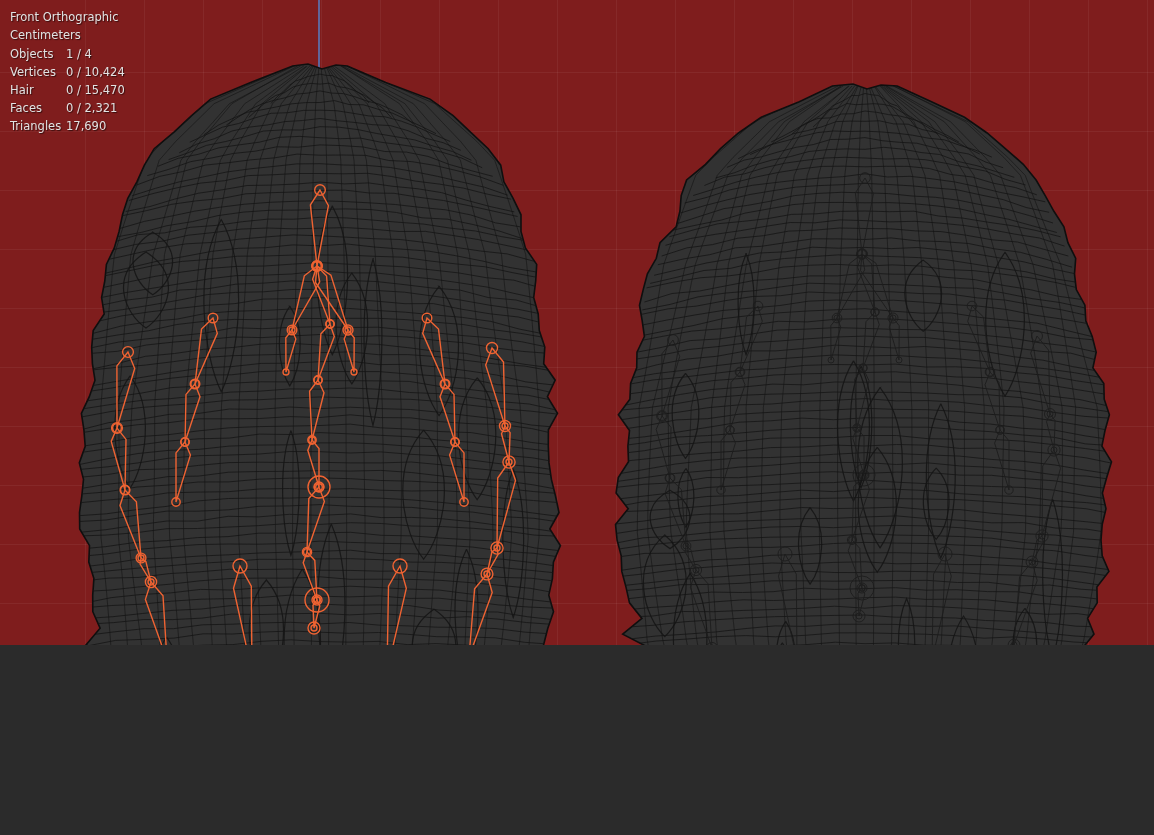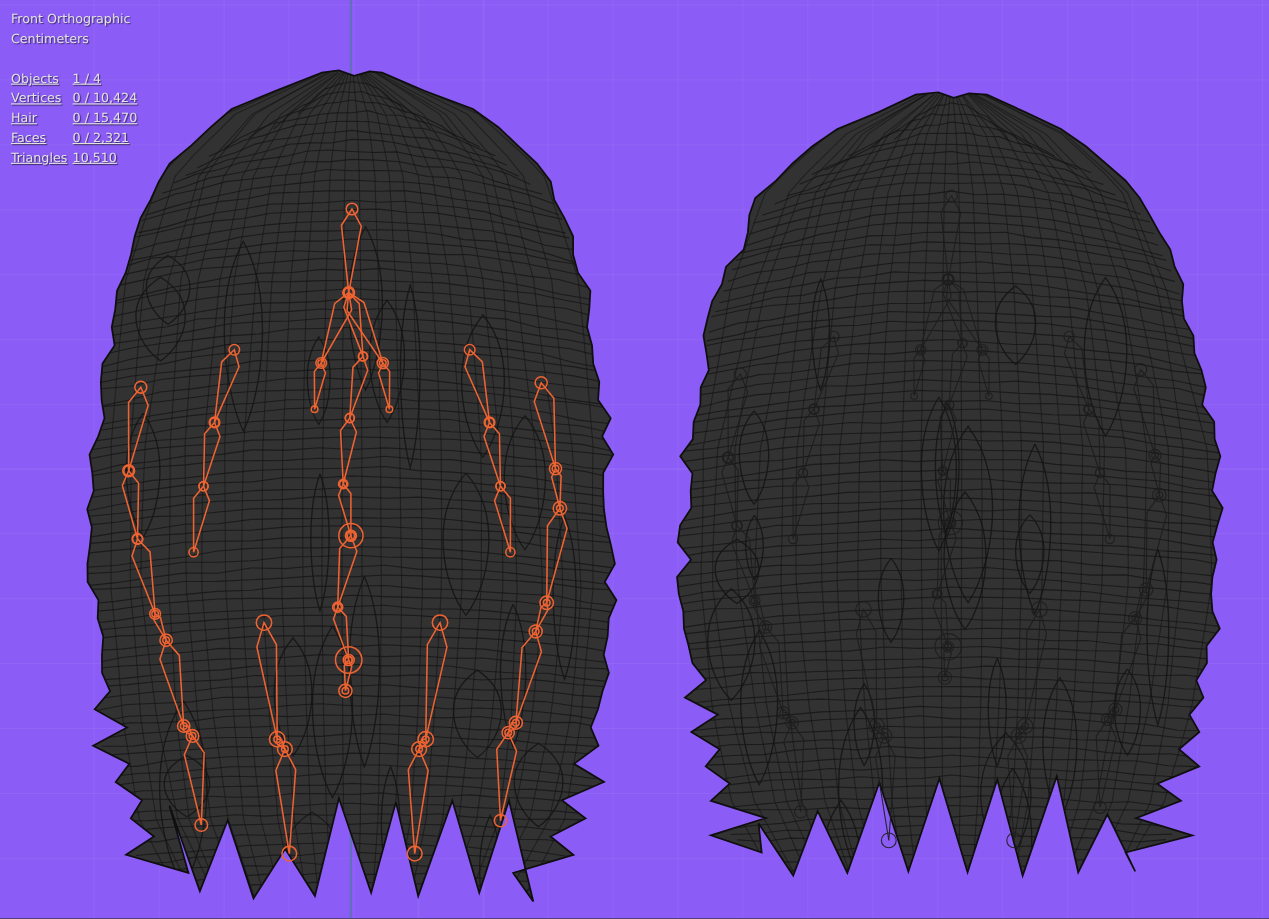--- a/index.html
+++ b/index.html
@@ -1,18 +1,18 @@
 <!DOCTYPE html>
 <html><head>
 <meta charset="utf-8">
 <style>
   html,body{margin:0;padding:0;background:#2b2b2b;}
   #viewport{
-    position:relative;width:1154px;height:835px;overflow:hidden;
-    background:#8b5cf6;
+    position:relative;width:1154px;height:645px;overflow:hidden;
+    background:#7f1d1d;
     font-family:"DejaVu Sans","Liberation Sans",sans-serif;
   }
   .grid-layer{
     position:absolute;inset:0;
     background-image:
       repeating-linear-gradient(to right, transparent 0px, transparent 58px, rgba(255,255,255,0.055) 58px, rgba(255,255,255,0.055) 59px),
       repeating-linear-gradient(to bottom, transparent 0px, transparent 58px, rgba(255,255,255,0.055) 58px, rgba(255,255,255,0.055) 59px);
     background-position:27px 14px;
   }
   .axis-z{
@@ -20,21 +20,21 @@
     opacity:0.85;
   }
   #scene{position:absolute;top:0;left:0;}
   .overlay{
     position:absolute;top:8px;left:10px;
     color:#e2e2e2;font-size:11.5px;line-height:18px;
     text-shadow:1px 1px 1px rgba(0,0,0,0.55);
     user-select:none;
   }
   .vline{white-space:nowrap;}
-  .stats{margin-top:18px;text-decoration:underline;}
+  .stats{margin-top:1px;}
   .srow{display:flex;}
   .slabel{width:56px;}
   .svalue{white-space:nowrap;text-align:center;}
 </style>
 </head>
 <body>
 
 <div id="viewport">
   <div class="grid-layer"></div>
   <div class="axis-z" style="background: rgb(91, 114, 176);"></div>
@@ -575,17 +575,17 @@
       <div class="srow">
         <span class="slabel">Hair</span>
         <span class="svalue">0 / 15,470</span>
       </div>
       <div class="srow">
         <span class="slabel">Faces</span>
         <span class="svalue">0 / 2,321</span>
       </div>
       <div class="srow">
         <span class="slabel">Triangles</span>
-        <span class="svalue">10,510</span>
+        <span class="svalue">17,690</span>
       </div>
     </div>
   </div>
 </div>
 
 </body></html>

